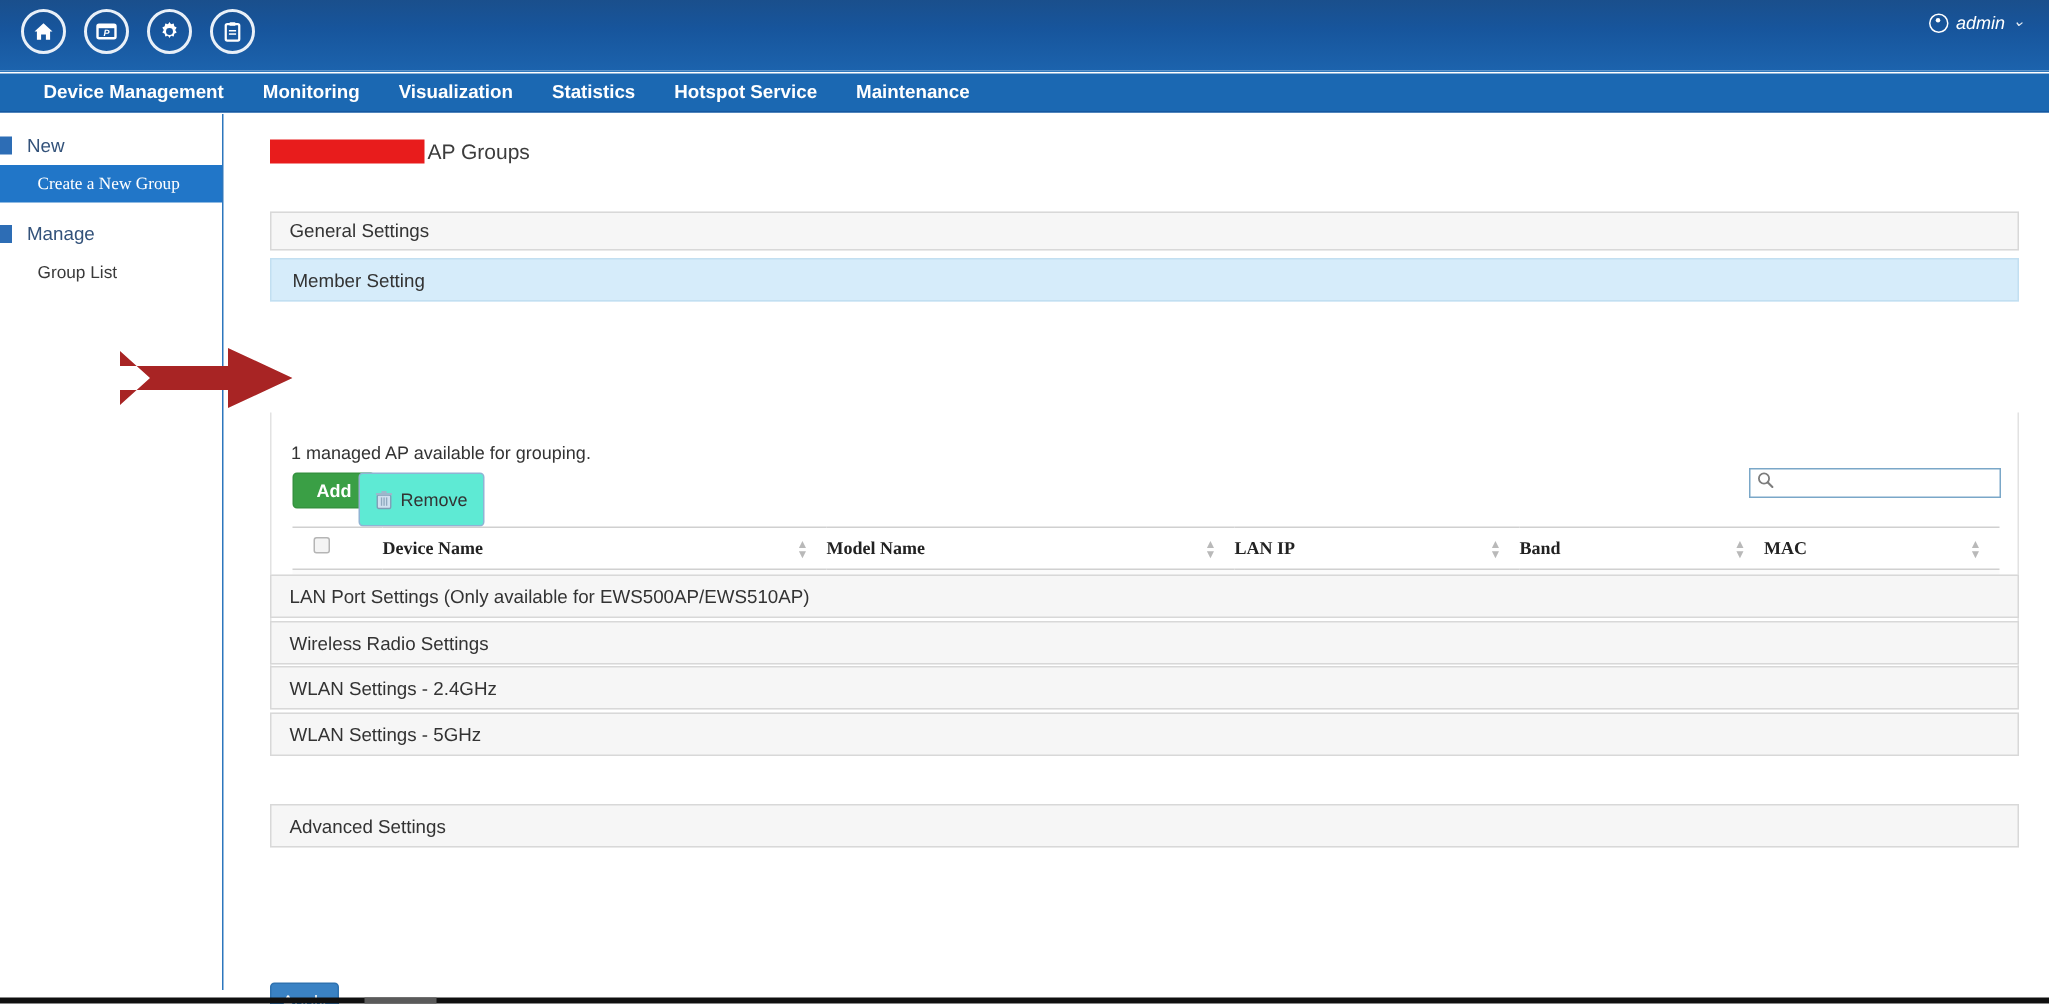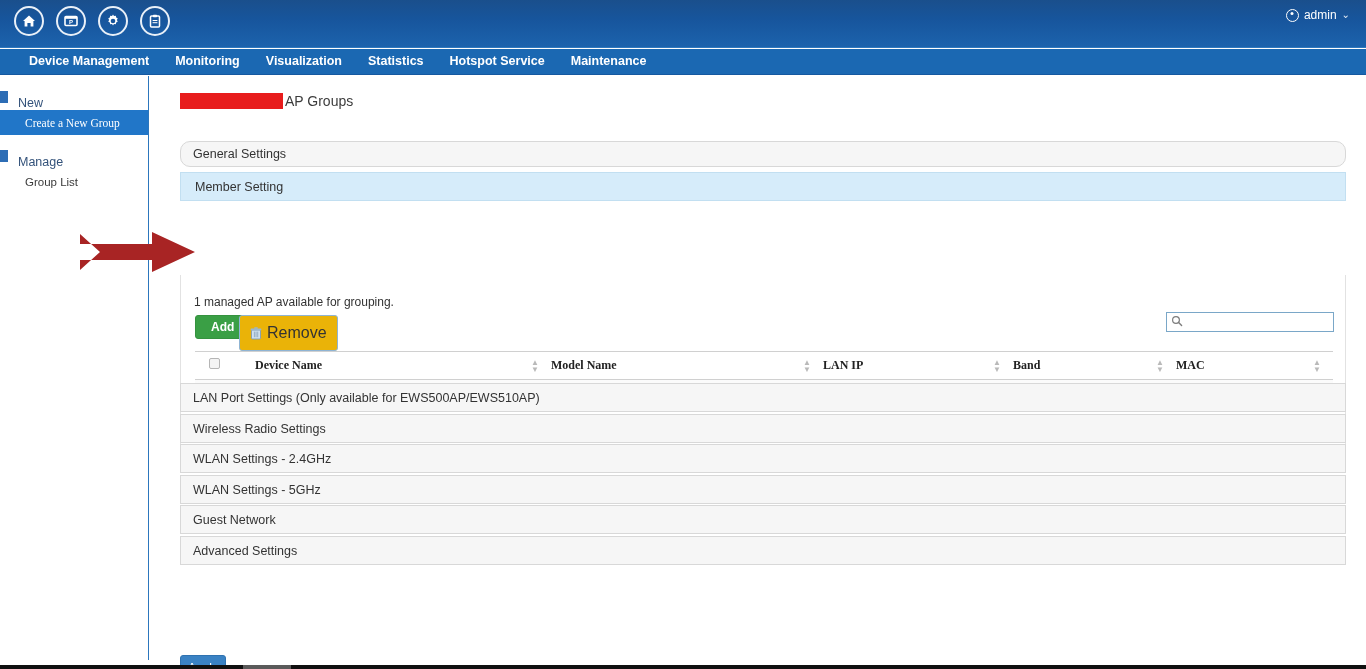--- a/index.html
+++ b/index.html
@@ -9,20 +9,21 @@
     font-family: "Liberation Sans", sans-serif;
     background: #ffffff;
     overflow: hidden;
   }
 
   
   .topbar {
     position: absolute; left: 0; top: 0; width: 1366px; height: 48px;
     background: linear-gradient(180deg, #1a4f8c 0%, #17559c 40%, #1c63ad 100%);
     border-bottom: 1px solid #2f78bd;
+    font-style: italic;
   }
   .topbar-icons { position: absolute; left: 14px; top: 6px; display: flex; gap: 12px; }
   .icon-btn {
     width: 30px; height: 30px; border-radius: 50%;
     border: 2px solid #e9f0f8;
     display: flex; align-items: center; justify-content: center;
     color: #ffffff;
   }
   .icon-btn svg { display: block; }
 
@@ -61,21 +62,21 @@
     color: #ffffff; font-size: 12.5px; font-weight: bold;
     padding: 5px 13px; cursor: pointer; white-space: nowrap;
   }
 
   
   .sidebar {
     position: absolute; left: 0; top: 76px; width: 149px; height: 584px;
     background: #ffffff; border-right: 1px solid #2c76bd;
   }
   .side-group {
-    display: flex; align-items: flex-end; height: 26px; padding-left: 18px;
+    display: flex; align-items: center; height: 26px; padding-left: 18px;
     font-size: 12.5px; color: #33527a; position: relative; margin-top: 8px;
   }
   .side-group .bullet {
     position: absolute; left: 0; top: 7px; width: 8px; height: 12px; background: #2d6db5;
   }
   .side-item {
     height: 25px; display: flex; align-items: center; padding-left: 25px;
     font-size: 11.5px; color: #3a3a3a;
   }
   .side-item.active { background: #2176c8; color: #ffffff; font-family: Liberation Serif, serif; }
@@ -103,22 +104,22 @@
     border-bottom: 1px solid #e2e2e2;
   }
   .avail-text { position: absolute; left: 13px; top: 20px; font-size: 12px; color: #333; }
   .btn-add {
     position: absolute; left: 14px; top: 40px; height: 24px; padding: 0 15px;
     background: #3a9f45; border: 1px solid #35923f; border-radius: 3px;
     color: #fff; font-size: 12px; font-weight: bold; display: flex; align-items: center; cursor: pointer;
   }
   .btn-remove {
     position: absolute; left: 58px; top: 40px; height: 24px; padding: 17px 10px;
-    background: #eab308; border: 1px solid #8fb4d4; border-radius: 3px;
-    color: #333; font-size: 16px; display: flex; align-items: center; gap: 5px; cursor: pointer;
+    background: #5eead4; border: 1px solid #8fb4d4; border-radius: 3px;
+    color: #333; font-size: 12px; display: flex; align-items: center; gap: 5px; cursor: pointer;
   }
   .trash svg { display: block; }
 
   .search-wrap {
     position: absolute; right: 11px; top: 37px; width: 168px; height: 20px;
     border: 1px solid #7aa7c8; background: #fff; display: flex; align-items: center;
   }
   .search-wrap .mag { margin-left: 4px; }
   .search-wrap input {
     border: 0; outline: 0; height: 16px; width: 140px; font-size: 11px;
@@ -237,21 +238,21 @@
   </div>
 </div>
 
 <div class="main">
 
   <div class="breadcrumb">
     <span class="redaction"></span>
     <span class="crumb-tail">AP Groups</span>
   </div>
 
-  <div class="panel-head" style="top:65px;border-radius:10px;">
+  <div class="panel-head" style="top:65px;">
     <span>General Settings</span>
   </div>
 
   <div class="panel-head sel" style="top:96px;height:29px;">
     <span>Member Setting</span>
   </div>
 
   <div class="member-body">
 
     <div class="avail-text">1 managed AP available for grouping.</div>
@@ -333,23 +334,20 @@
   </div>
   <div class="panel-head" style="top:338px;height:29px;">
     <span>Wireless Radio Settings</span>
   </div>
   <div class="panel-head" style="top:368px;height:29px;">
     <span>WLAN Settings - 2.4GHz</span>
   </div>
   <div class="panel-head" style="top:399px;height:29px;">
     <span>WLAN Settings - 5GHz</span>
   </div>
-  <div class="panel-head" style="top:429px;height:29px;">
-    <span>Guest Network</span>
-  </div>
   <div class="panel-head" style="top:460px;height:29px;">
     <span>Advanced Settings</span>
   </div>
 
   <div class="apply-btn">
     <span>Apply</span>
   </div>
 </div>
 
 <svg class="red-arrow" viewBox="0 0 115 48">

